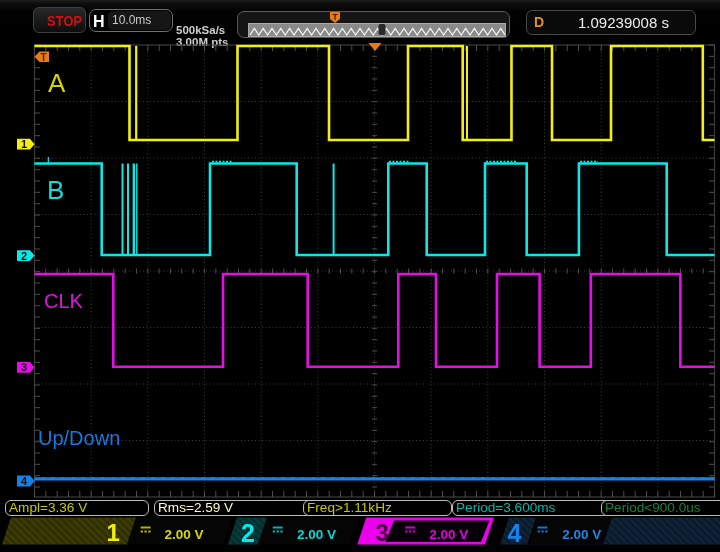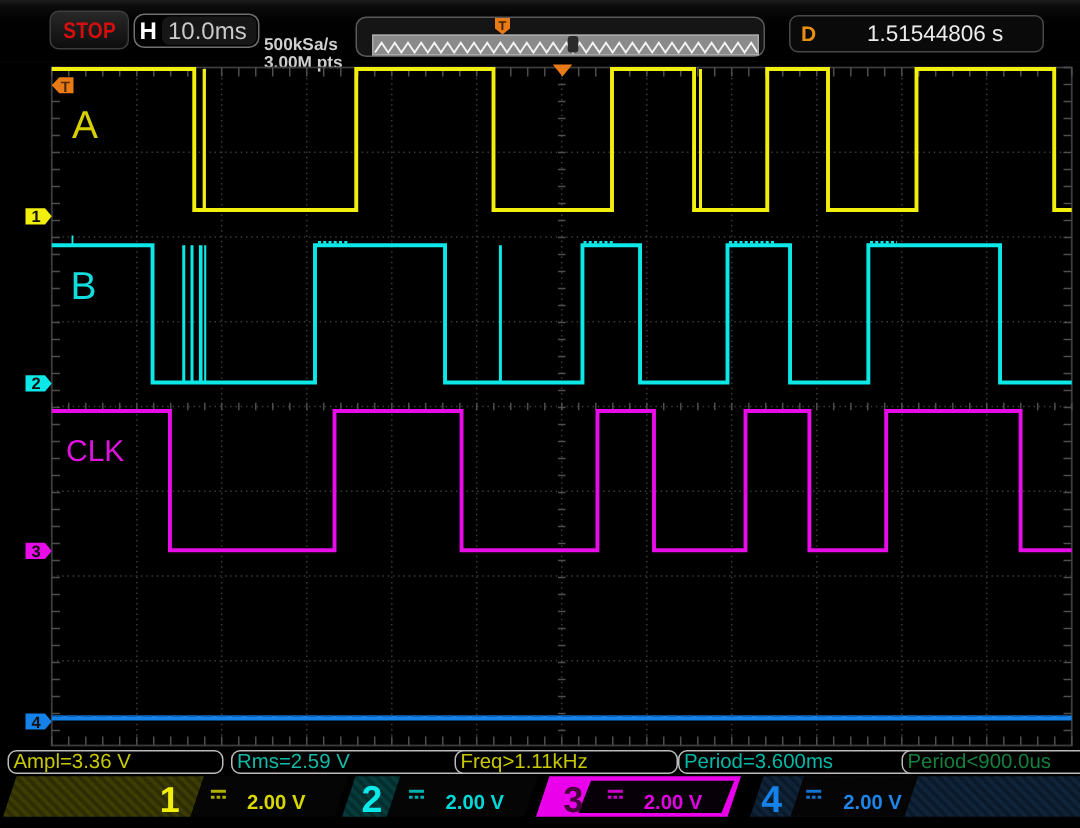--- a/index.html
+++ b/index.html
@@ -4,27 +4,27 @@
 * { margin:0; padding:0; box-sizing:border-box; }
 html,body { width:720px; height:552px; background:#000; overflow:hidden;
   font-family:"Liberation Sans", sans-serif; }
 #scr { position:relative; width:720px; height:552px; background:#000; }
 .abs { position:absolute; }
 
 #topbar { position:absolute; left:0; top:0; width:720px; height:41px;
   background:linear-gradient(#1d1d1d 0px,#0c0c0c 4px,#020202 12px,#000 30px); }
 #stopbox { position:absolute; left:33px; top:7px; width:53px; height:26px;
   background:linear-gradient(#282828,#0d0d0d); border:1px solid #3e3e3e; border-radius:6px;
-  color:#d80e0e; font-size:15px; font-weight:bold; text-align:center; line-height:25px; }
+  color:#d80e0e; font-size:15px; font-weight:bold; text-align:right; line-height:25px; }
 #stopbox span { display:inline-block; transform:scaleX(0.85); letter-spacing:0.2px; }
 #hbox { position:absolute; left:89px; top:9px; width:84px; height:23px;
   background:#020202; border:1.5px solid #707070; border-radius:7px; }
 #hbox .vbg { position:absolute; left:18px; top:1px; width:63px; height:19px; background:#161616; border-radius:5px; }
 #hbox .h { position:absolute; left:3px; top:2.5px; color:#fff; font-size:16px; font-weight:bold; }
-#hbox .v { position:absolute; left:22px; top:3px; color:#c9c9c9; font-size:16px; }
+#hbox .v { position:absolute; left:22px; top:3px; color:#c9c9c9; font-size:12px; }
 #rates { position:absolute; left:176px; top:24px; color:#cfcfcf; font-size:11.5px; line-height:12px;font-weight:bold; }
 #thumb { position:absolute; left:237px; top:11px; width:273px; height:27px;
   background:#151515; border:1px solid #5a5a5a; border-radius:7px; }
 #tstrip { position:absolute; left:10px; top:11px; width:258px; height:14px;
   background:#8a8a8a; border:1px solid #aaa; overflow:hidden; }
 #dbox { position:absolute; left:526px; top:10px; width:170px; height:25px;
   background:#0a0a0a; border:1px solid #484848; border-radius:6px; }
 #dbox .d { position:absolute; left:7px; top:3px; color:#e89010; font-size:14px; font-weight:bold; }
 #dbox .v { position:absolute; left:51px; top:3px; color:#ececec; font-size:15px; }
 
@@ -52,21 +52,21 @@
           <rect x="377.5" y="22" width="7" height="11" rx="2" fill="#2a2a2a"></rect>
         </svg>
       </div>
       <svg width="273" height="27" style="position:absolute;left:0;top:0">
         <path d="M92 0 h10 v7 l-5 4 l-5 -4 z" fill="#e87b16"></path>
         <text x="97" y="8" font-size="8.5" font-weight="bold" fill="#3a1c00" text-anchor="middle">T</text>
       </svg>
     </div>
     <div id="dbox">
         <span class="d">D</span>
-        <span class="v">1.51544806 s</span>
+        <span class="v">1.09239008 s</span>
       </div>
   </div>
 
   <svg class="abs" style="left:0;top:0" width="720" height="552">
 <rect x="34.5" y="45" width="680" height="452" fill="none" stroke="#3c3c3c" stroke-width="1.2"></rect>
 <line x1="91.2" y1="45" x2="91.2" y2="497" stroke="#3a3a3a" stroke-width="1" stroke-dasharray="1 2.5"></line>
 <line x1="147.8" y1="45" x2="147.8" y2="497" stroke="#3a3a3a" stroke-width="1" stroke-dasharray="1 2.5"></line>
 <line x1="204.5" y1="45" x2="204.5" y2="497" stroke="#3a3a3a" stroke-width="1" stroke-dasharray="1 2.5"></line>
 <line x1="261.2" y1="45" x2="261.2" y2="497" stroke="#3a3a3a" stroke-width="1" stroke-dasharray="1 2.5"></line>
 <line x1="317.8" y1="45" x2="317.8" y2="497" stroke="#3a3a3a" stroke-width="1" stroke-dasharray="1 2.5"></line>
@@ -148,19 +148,20 @@
       <path d="M537.5 531.5 h10" stroke="#1472d0" stroke-width="2" stroke-dasharray="2.4 1.4"></path>
 <text x="164.6" y="539" font-size="13.5" font-weight="bold" font-family="Liberation Sans" fill="#d8d800">2.00 V</text>
 <text x="297" y="539" font-size="13.5" font-weight="bold" font-family="Liberation Sans" fill="#00d8d8">2.00 V</text>
 <text x="429.2" y="539" font-size="13.5" font-weight="bold" font-family="Liberation Sans" fill="#e000e0">2.00 V</text>
 <text x="562.2" y="539" font-size="13.5" font-weight="bold" font-family="Liberation Sans" fill="#1e86e8">2.00 V</text>
   </svg>
 
   <div class="chlab" style="left:48px;top:68px;font-size:26px;color:#d6d000">A</div>
   <div class="chlab" style="left:47px;top:175px;font-size:26px;color:#12dcdc">B</div>
   <div class="chlab" style="left:44px;top:290px;color:#e012e0">CLK</div>
+  <div class="chlab" style="left:38px;top:427px;color:#1779e0">Up/Down</div>
 
 <div class="mb" style="left:5px;width:144px;color:#c8c800">Ampl=3.36 V</div>
-<div class="mb" style="left:154px;width:164px;color:#14b8a6">Rms=2.59 V</div>
+<div class="mb" style="left:154px;width:164px;color:#fef9c3">Rms=2.59 V</div>
 <div class="mb" style="left:303px;width:149px;color:#c8c800">Freq&gt;1.11kHz</div>
 <div class="mb" style="left:452px;width:160px;color:#00b8a8">Period=3.600ms</div>
 <div class="mb" style="left:601px;width:136px;color:#15803d">Period&lt;900.0us</div>
 </div>
 
 </body></html>

